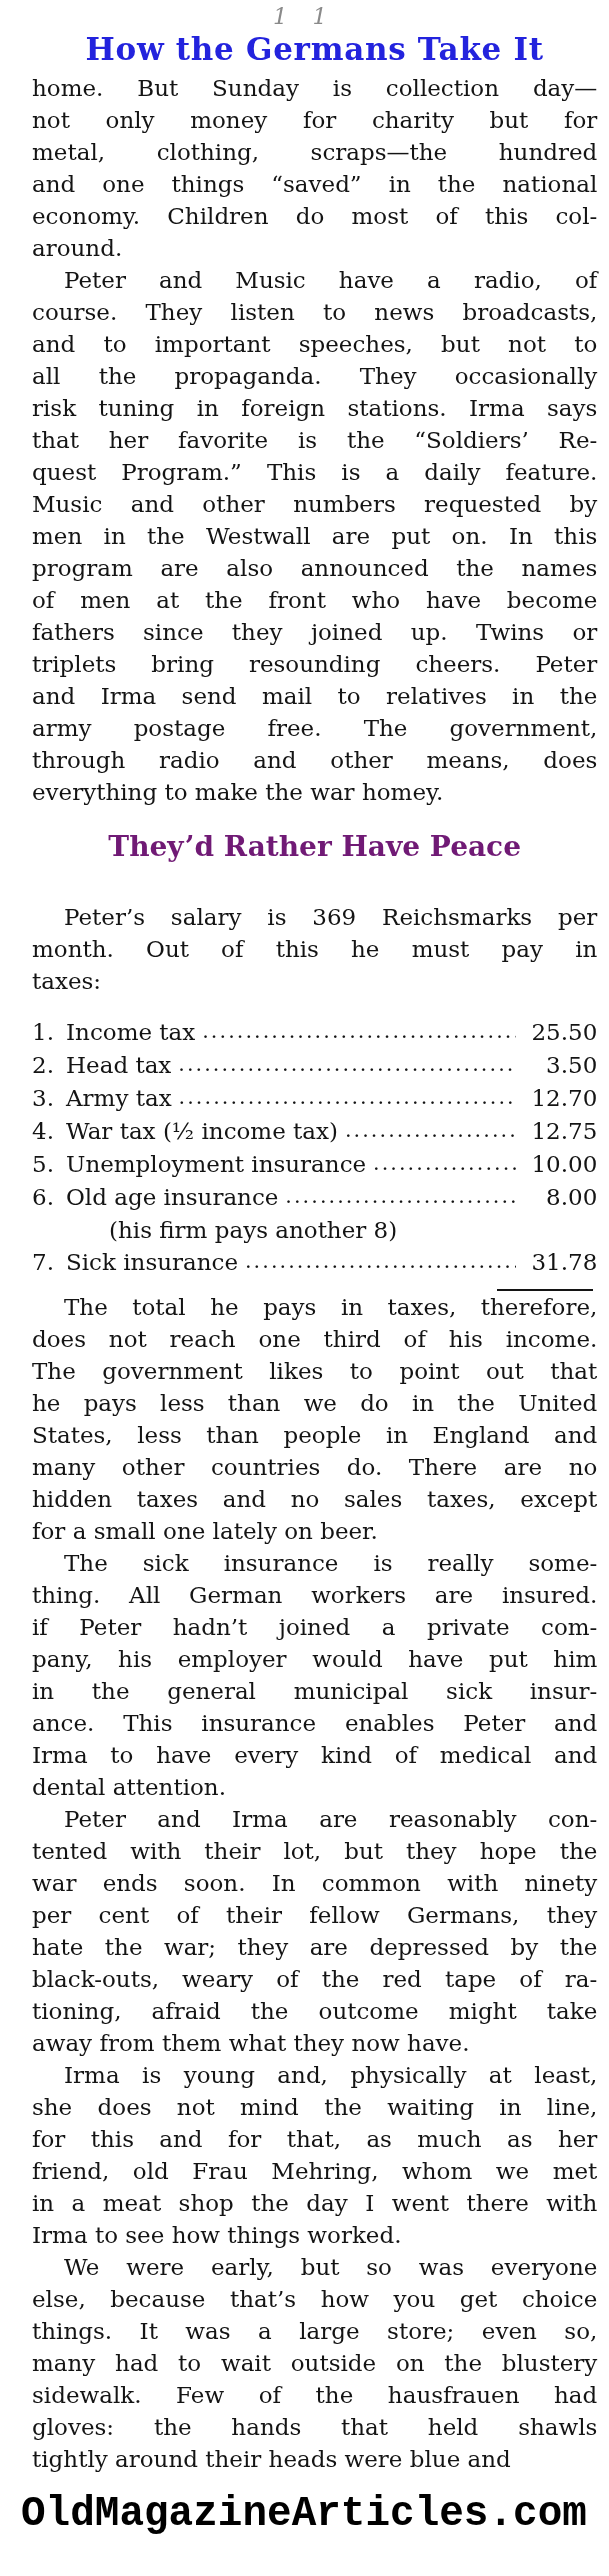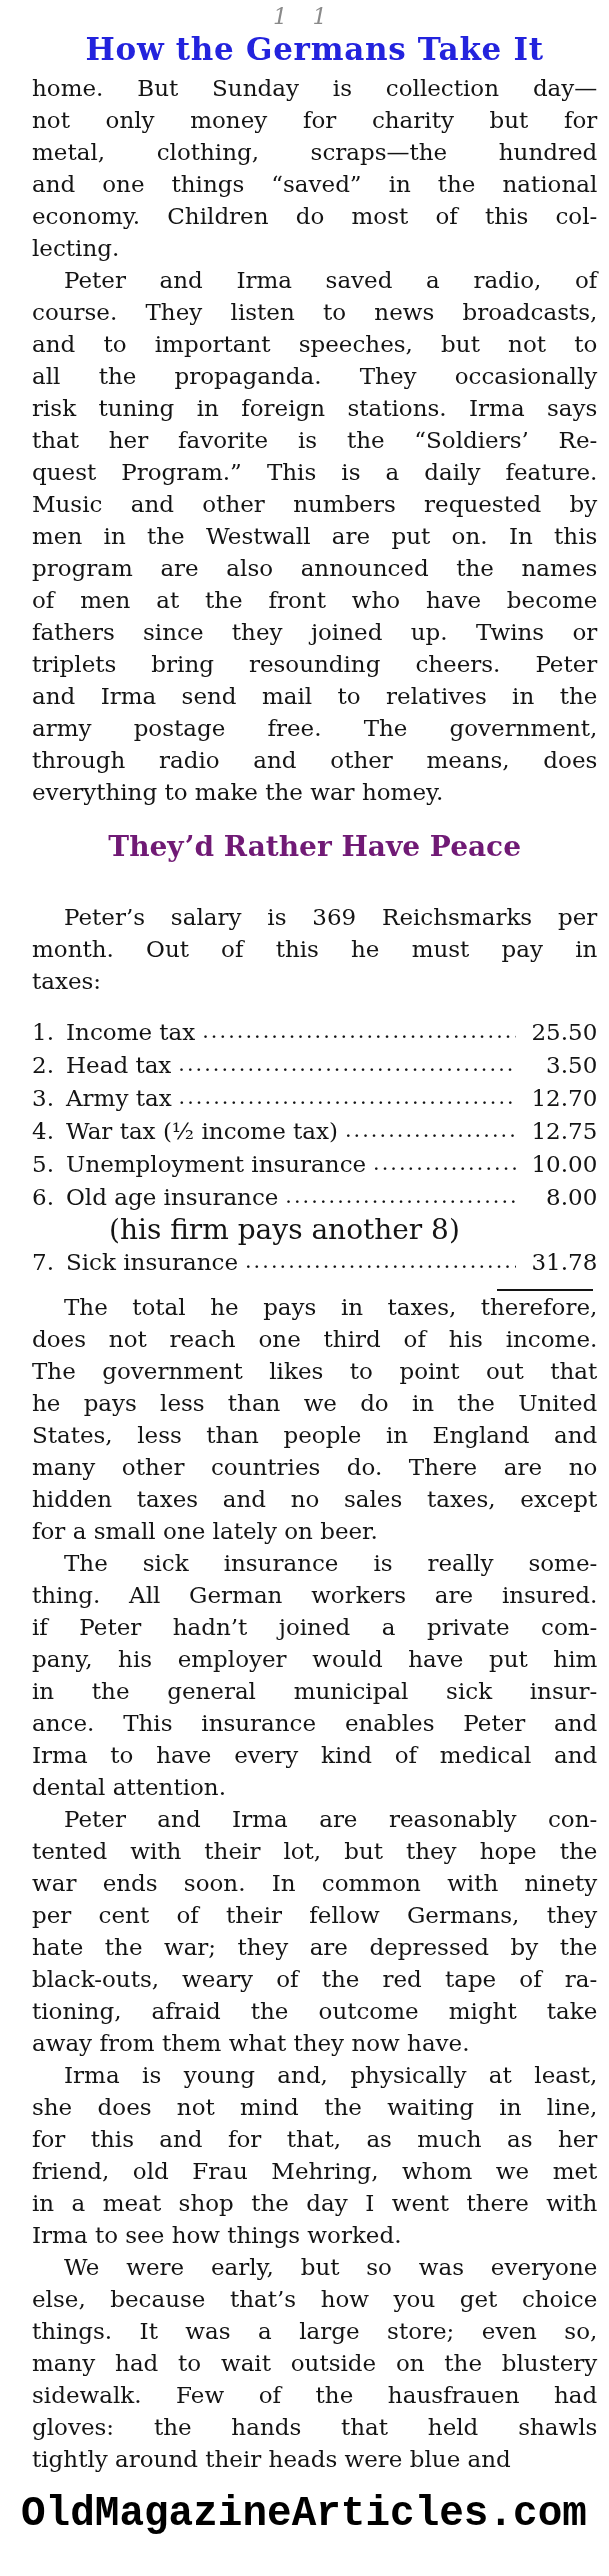--- a/index.html
+++ b/index.html
@@ -66,21 +66,21 @@
     font-size: 20.6px;
     letter-spacing: 2.1px;
     position: relative;
     top: -2.1px;
   }
   .leader::after {
     content: "..............................................................................................";
   }
   .tax-amount { flex: 0 0 81px; text-align: right; white-space: nowrap; }
   .tax-note {
-    font-size: 28px;
+    font-size: 23px;
     line-height: 32px;
     padding-left: 77px;
   }
   .total-rule {
     width: 96px;
     height: 2.7px;
     background: #141414;
     margin: 9.6px 4.1px 0 auto;
   }
   .total-amount {
@@ -108,24 +108,24 @@
 <div class="page">
   <div class="page-number" style="color: rgb(138, 138, 138);">1 1</div>
   <div class="title" style="color: rgb(35, 35, 221);">How the Germans Take It</div>
   <div>
       <div class="para">
         <div class="line">home. But Sunday is collection day—</div>
         <div class="line">not only money for charity but for</div>
         <div class="line">metal, clothing, scraps—the hundred</div>
         <div class="line">and one things “saved” in the national</div>
         <div class="line">economy. Children do most of this col-</div>
-        <div class="line last">lecting.</div>
-      </div>
-      <div class="para">
-        <div class="line first">Peter and Irma saved a radio, of</div>
+        <div class="line last">around.</div>
+      </div>
+      <div class="para">
+        <div class="line first">Peter and Music have a radio, of</div>
         <div class="line">course. They listen to news broadcasts,</div>
         <div class="line">and to important speeches, but not to</div>
         <div class="line">all the propaganda. They occasionally</div>
         <div class="line">risk tuning in foreign stations. Irma says</div>
         <div class="line">that her favorite is the “Soldiers’ Re-</div>
         <div class="line">quest Program.” This is a daily feature.</div>
         <div class="line">Music and other numbers requested by</div>
         <div class="line">men in the Westwall are put on. In this</div>
         <div class="line">program are also announced the names</div>
         <div class="line">of men at the front who have become</div>

